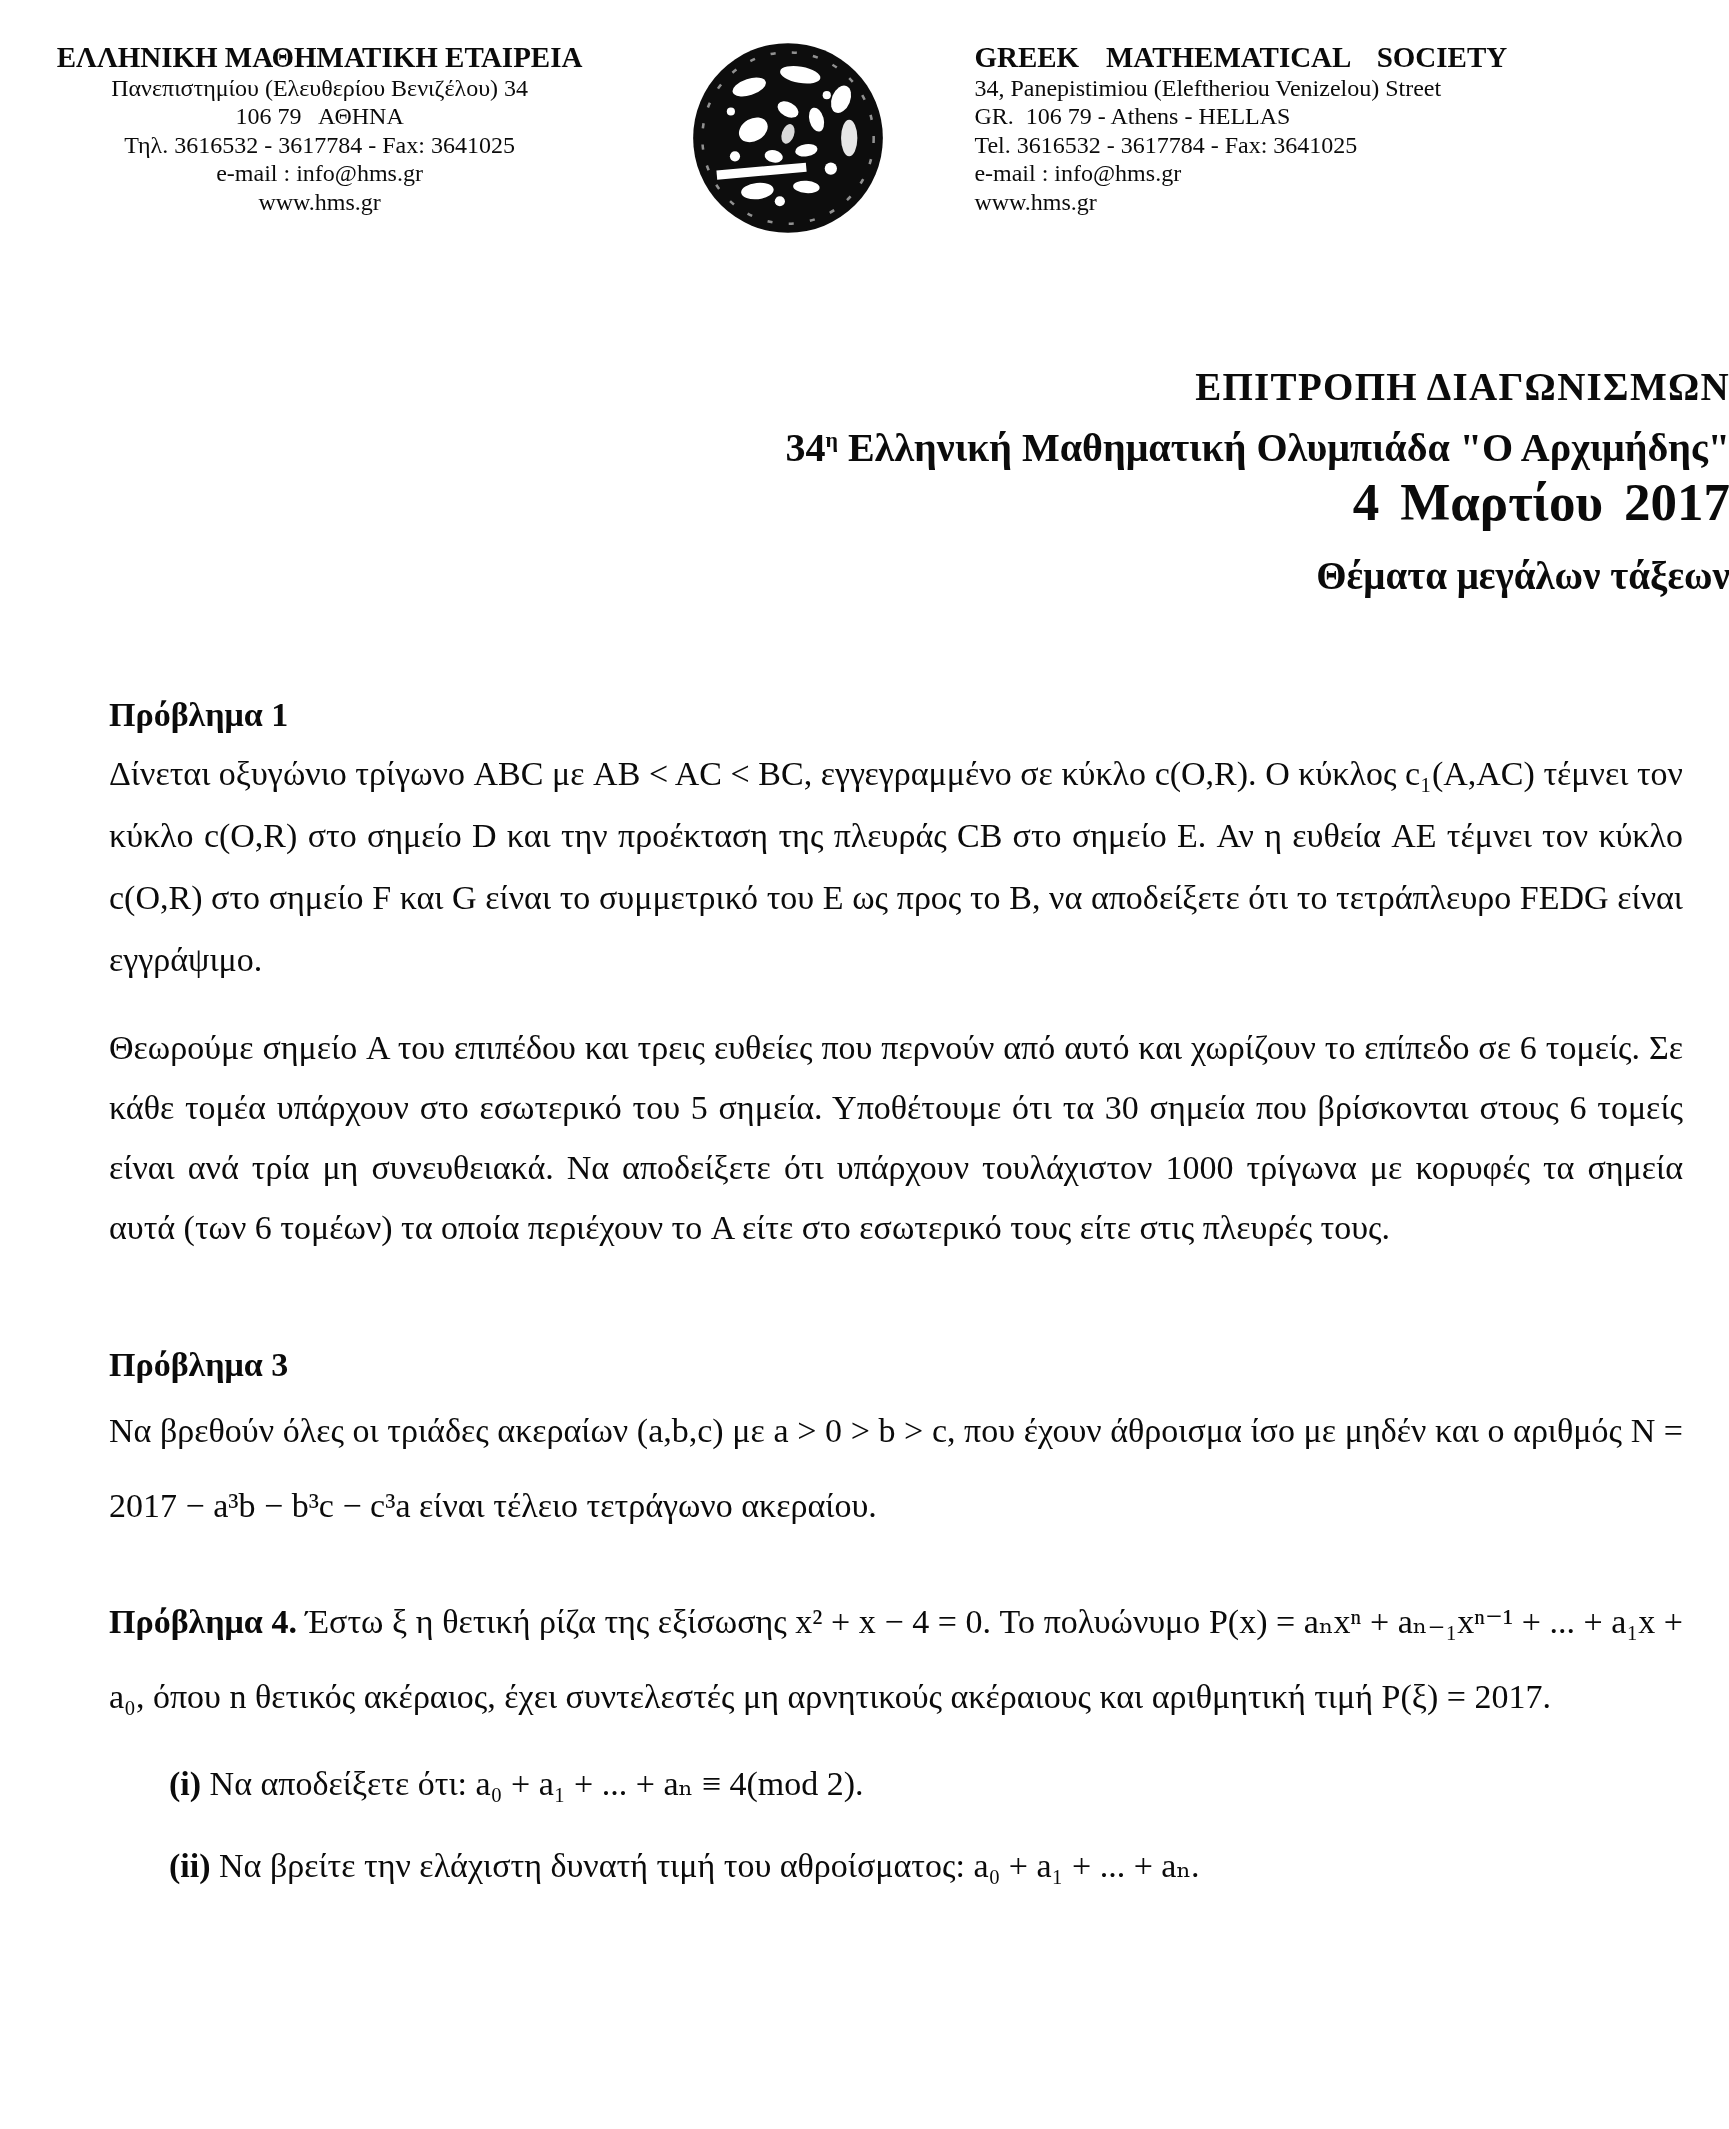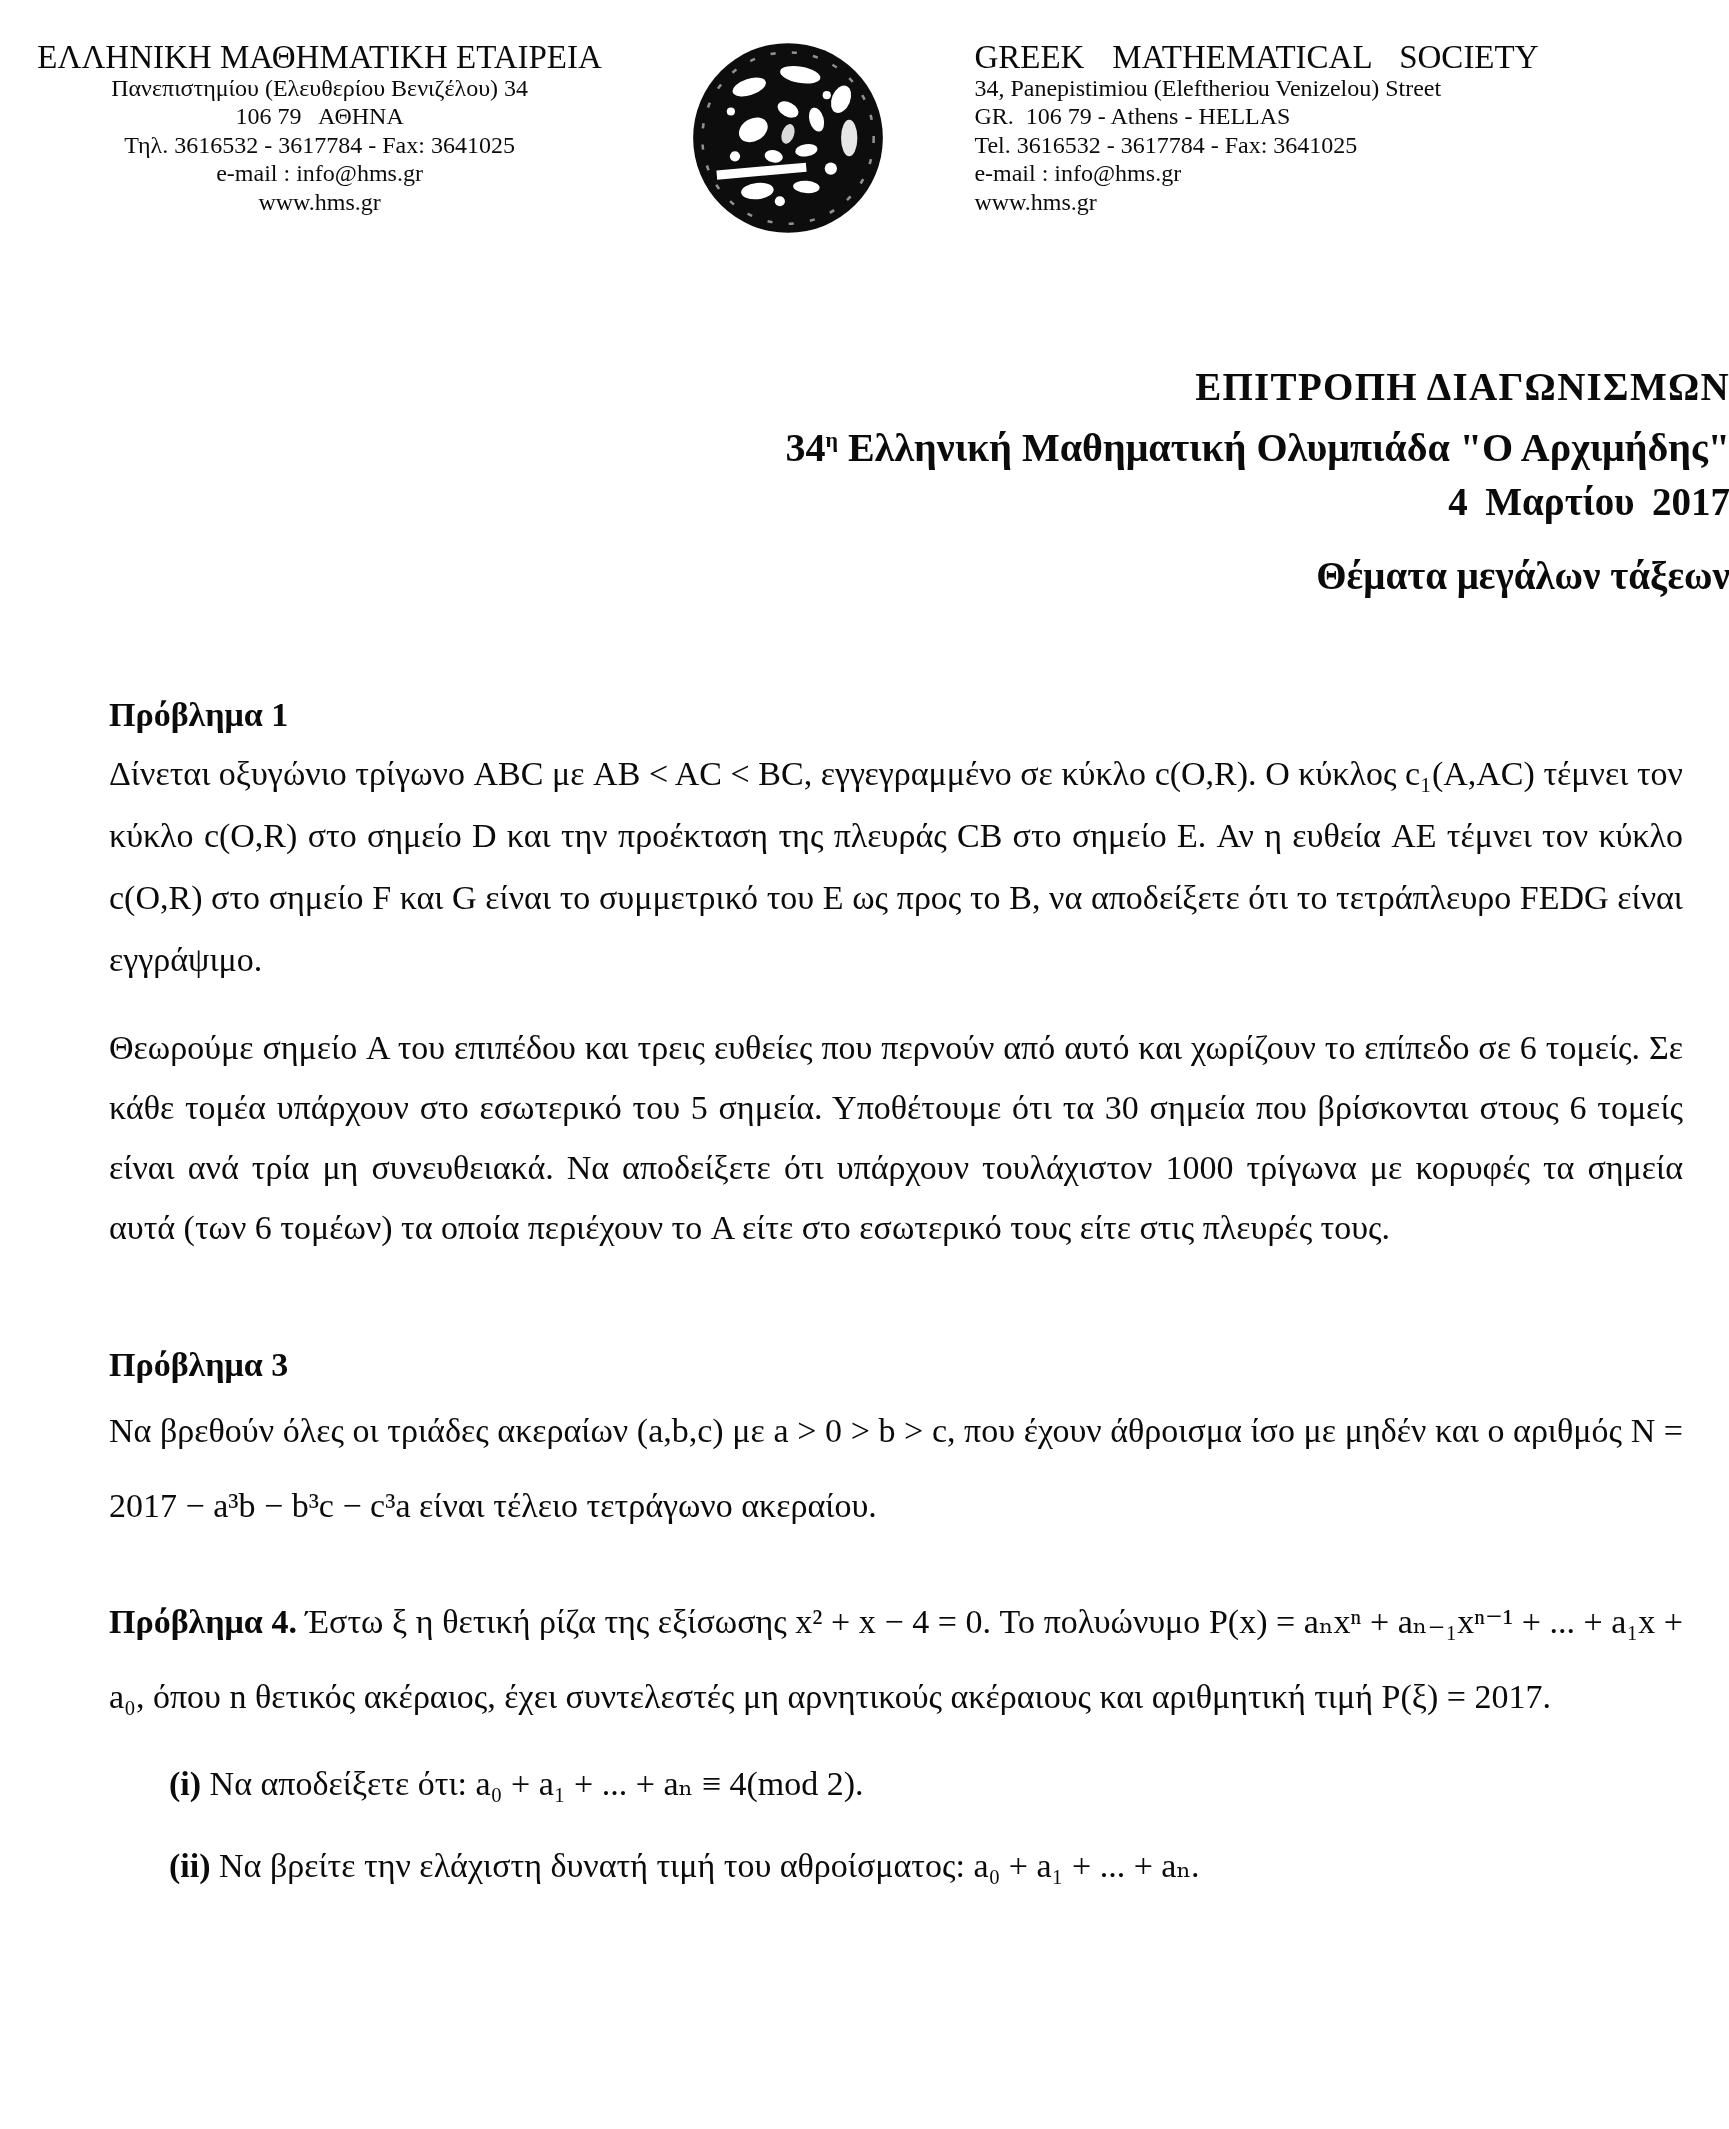--- a/index.html
+++ b/index.html
@@ -12,30 +12,30 @@
     color: #0b0b0b;
     font-family: "Liberation Serif", "DejaVu Serif", "DejaVu Sans", serif;
     overflow: hidden;
   }
 
   
   .header { display: flex; align-items: flex-start; padding: 36px 25.6px 0 25.6px; }
   .hdr-left  { width: 588px; text-align: center; padding-top: 6px; }
   .hdr-right { flex: 1; margin-left: 24px; padding-top: 6px; }
   .hdr-line { font-size: 24px; line-height: 28.5px; white-space: nowrap; }
-  .hdr-org  { font-size: 33px; font-weight: normal; line-height: 31.5px; }
+  .hdr-org  { font-size: 29px; font-weight: bold; line-height: 31.5px; }
   .hdr-org-right { word-spacing: 19.6px; }
   .logo-box { width: 324px; margin-left: 12.8px; display: flex; justify-content: center; }
 
   
   .title { text-align: right; margin-top: 124px; }
   .t-committee { font-size: 39px; font-weight: bold; line-height: 44px; letter-spacing: 1.3px; }
   .t-oly  { font-size: 40px; font-weight: bold; line-height: 55px; margin-top: 3.4px; }
   .t-oly sup { font-size: 55%; vertical-align: super; }
-  .t-date { font-size: 39px; font-weight: bold; line-height: 52px; word-spacing: 7.7px; }
+  .t-date { font-size: 53px; font-weight: bold; line-height: 52px; word-spacing: 7.7px; }
   .t-sub  { font-size: 39px; font-weight: bold; margin-top: 26px; line-height: 44px; }
 
   
   .content { padding: 0 47px 0 64px; margin-left: 45px; }
   .problem { margin-top: 0; }
   .prob-head { font-size: 34px; font-weight: bold; line-height: 48px; }
   .prob-body { font-size: 34px; line-height: 62px; text-align: justify; margin-top: 4.3px; }
   #problem-1 { margin-top: 93px; }
   #problem-2 { margin-top: 27px; }
   #problem-2 .prob-body { line-height: 60px; }

